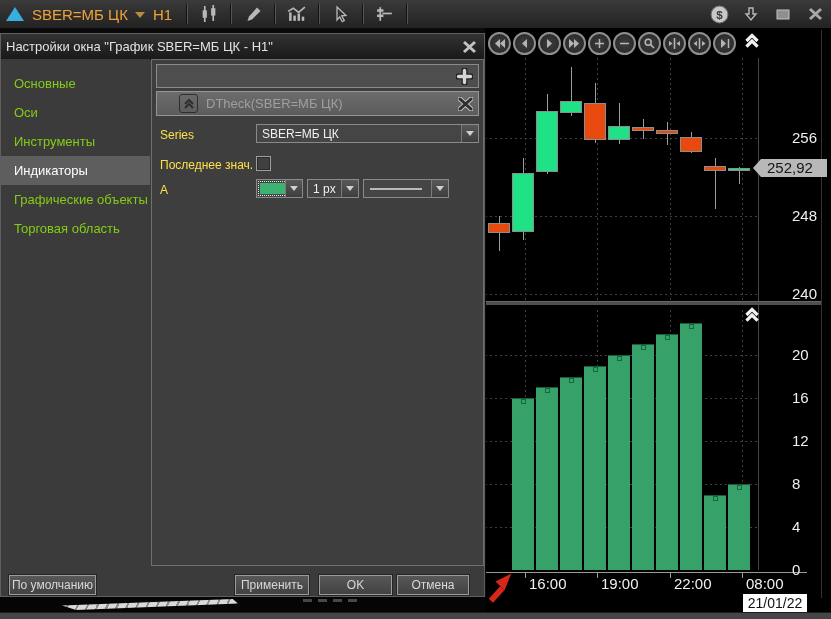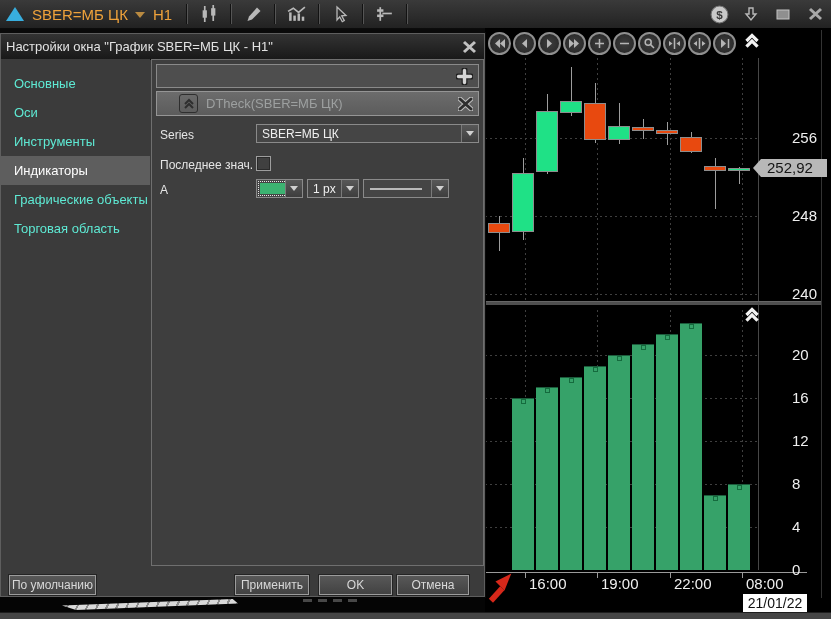--- a/index.html
+++ b/index.html
@@ -59,34 +59,34 @@
   #redarrow{position:absolute;left:1px;top:541px;}
   #splitter{position:absolute;left:0;top:273px;width:336px;height:4px;background:#4f4f4f;border-top:1px solid #666;box-sizing:border-box;}
   
   #dialog{position:absolute;left:0;top:33px;width:485px;height:564px;background:#3b3b3b;
           border:1px solid #5e5e5e;box-sizing:border-box;box-shadow:0 0 0 1px #0a0a0a;}
   .dtitle{position:absolute;left:0;top:0;width:100%;height:25px;background:linear-gradient(#333,#191919);
           border-bottom:1px solid #0a0a0a;display:flex;align-items:center;}
   .dtitle .ttxt{color:#e2e2e2;font-size:13px;margin-left:5px;}
   .dclose{position:absolute;right:6px;top:4px;width:18px;height:18px;display:flex;align-items:center;justify-content:center;}
   #sidebar{position:absolute;left:0;top:25px;width:149px;height:507px;background:#3b3b3b;}
-  .sitem{height:29px;line-height:29px;padding-left:13px;color:#5eead4;font-size:13px;cursor:default;}
+  .sitem{height:29px;line-height:29px;padding-left:13px;color:#84cc16;font-size:13px;cursor:default;}
   .sitem.sel{background:#5e5e5e;color:#fff;}
   #contentpanel{position:absolute;left:150px;top:25px;width:333px;height:507px;background:#3e3e3e;
                 border:1px solid #6f6f6f;box-sizing:border-box;}
   .addrow{position:absolute;left:4px;top:4px;width:323px;height:24px;background:#4e4e4e;border:1px solid #8a8a8a;box-sizing:border-box;}
   .addbtn{position:absolute;right:3px;top:1px;width:22px;height:20px;background:transparent;border:0;padding:0;
           display:flex;align-items:center;justify-content:center;}
   .cardhdr{position:absolute;left:4px;top:31px;width:323px;height:25px;background:linear-gradient(#6c6c6c,#5c5c5c);
            border:1px solid #959595;box-sizing:border-box;display:flex;align-items:center;padding-left:19px;}
   .collapsebox{width:17px;height:17px;margin-left:3px;display:flex;align-items:center;justify-content:center;
                border:1px solid #2e2e2e;border-radius:3px;}
   .cardtitle{color:#9da0a0;font-size:13px;margin-left:8px;flex:1;}
   .cardx{margin-right:5px;}
-  .flabel{position:absolute;left:8px;color:#e5e5e5;font-size:12px;}
+  .flabel{position:absolute;left:8px;color:#fde047;font-size:12px;}
   .dd{position:absolute;height:19px;background:#454545;border:1px solid #8a8a8a;box-sizing:border-box;display:flex;align-items:center;}
   .ddval{flex:1;color:#efefef;font-size:12px;padding-left:5px;white-space:nowrap;overflow:hidden;}
   .ddarrow{width:16px;height:100%;border-left:1px solid #7a7a7a;background:linear-gradient(#585858,#3e3e3e);
            display:flex;align-items:center;justify-content:center;}
   .ddarrow::after{content:"";width:0;height:0;border-left:4px solid transparent;border-right:4px solid transparent;border-top:5px solid #d0d0d0;}
   .cb{position:absolute;width:13px;height:13px;background:#404040;border:1px solid #9e9e9e;box-shadow:inset 0 0 0 1px #2a2a2a;}
   .swatch{width:26px;height:11px;margin-left:3px;outline:1px dotted #e8e8e8;outline-offset:1px;}
   .stylesample{width:52px;height:2px;background:#b8b8b8;margin-left:6px;}
   .dfooter-btn{position:absolute;top:541px;height:20px;background:linear-gradient(#585858,#424242);
                border:1px solid #9c9c9c;box-shadow:0 0 0 1px #242424;box-sizing:border-box;

